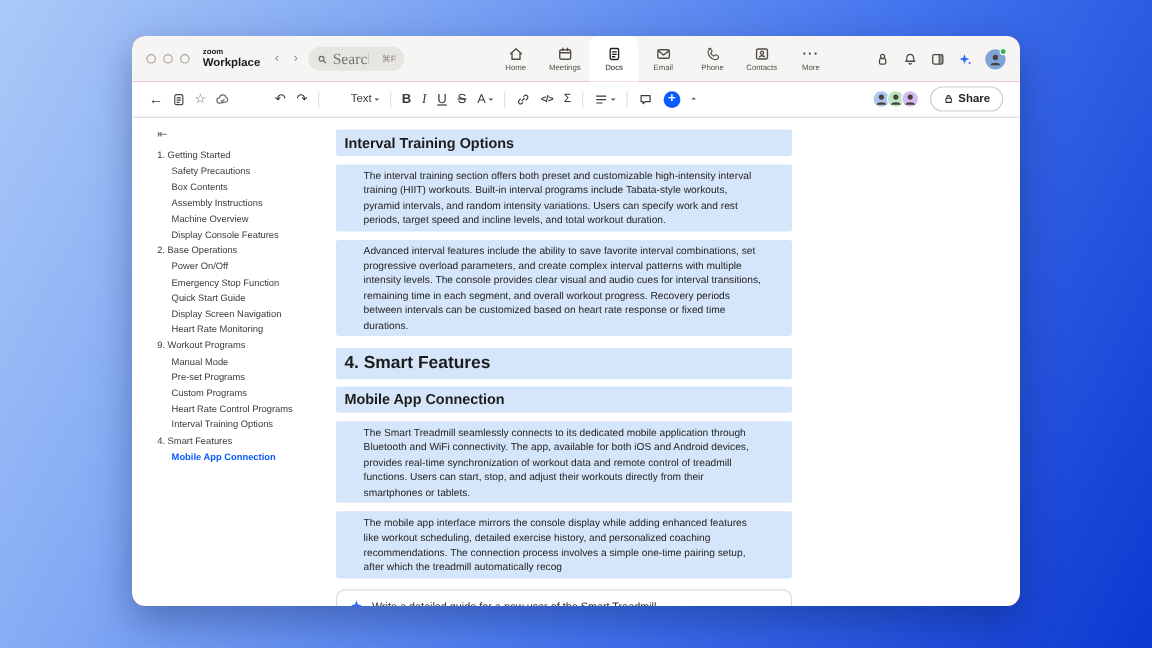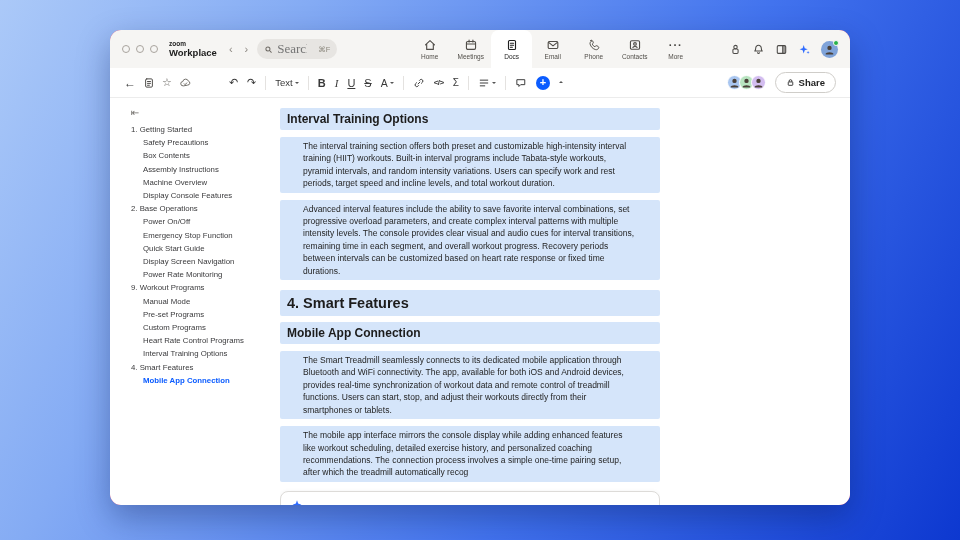--- a/index.html
+++ b/index.html
@@ -48,21 +48,21 @@
     display:flex; align-items:center; padding:0 14px; gap:7px; position:relative; z-index:1; }
   .toolbar .back { font-size:12px; color:#3c3c3c; cursor:pointer; }
   .doc-title { font-size:11.5px; font-weight:700; color:#1f1f1f; margin:0 2px; white-space:nowrap; }
   .tstar { font-size:11px; color:#6e6b66; }
   .tcloud { display:flex; color:#6e6b66; }
   .fmt { display:flex; align-items:center; gap:9px; margin-left:30px; color:#393939; }
   .tool { display:flex; align-items:center; gap:2px; font-size:10.5px; cursor:pointer;
     color:#393939; }
   .tool b { font-size:11px; }
   .tool i { font-family:"Liberation Serif",serif; font-size:11px; }
-  .tool .lbl { font-size:9.5px; }
+  .tool .lbl { font-size:9.5px;margin-left:17px; }
   .tool .code { font-size:8px; font-weight:700; letter-spacing:-.5px; }
   .caret { width:0; height:0; border:2.8px solid transparent; border-top-color:#555;
     margin-top:3px; display:inline-block; }
   .caret.up { border-top-color:transparent; border-bottom-color:#555; margin-top:-3px; }
   .divider { width:1px; height:14px; background:#e4e2e0; }
   .blue-plus { width:14px; height:14px; border-radius:50%; background:#0b5cff; color:#fff;
     font-size:11px; font-weight:700; display:flex; align-items:center; justify-content:center;
     line-height:1; }
   .tb2-right { margin-left:auto; display:flex; align-items:center; gap:9px; color:#43413e; }
   .collab { display:flex; }
@@ -347,21 +347,21 @@
           <div class="s-item lv2">Safety Precautions</div>
           <div class="s-item lv2">Box Contents</div>
           <div class="s-item lv2">Assembly Instructions</div>
           <div class="s-item lv2">Machine Overview</div>
           <div class="s-item lv2">Display Console Features</div>
           <div class="s-item lv1">2. Base Operations</div>
           <div class="s-item lv2">Power On/Off</div>
           <div class="s-item lv2">Emergency Stop Function</div>
           <div class="s-item lv2">Quick Start Guide</div>
           <div class="s-item lv2">Display Screen Navigation</div>
-          <div class="s-item lv2">Power Rate Monitoring</div>
+          <div class="s-item lv2">Heart Rate Monitoring</div>
           <div class="s-item lv1">9. Workout Programs</div>
           <div class="s-item lv2">Manual Mode</div>
           <div class="s-item lv2">Pre-set Programs</div>
           <div class="s-item lv2">Custom Programs</div>
           <div class="s-item lv2">Heart Rate Control Programs</div>
           <div class="s-item lv2">Interval Training Options</div>
           <div class="s-item lv1">4. Smart Features</div>
           <div class="s-item lv2 active">Mobile App Connection</div>
         </div>
     </div>
@@ -376,20 +376,21 @@
           <div class="blk p">The mobile app interface mirrors the console display while adding enhanced features like workout scheduling, detailed exercise history, and personalized coaching recommendations. The connection process involves a simple one-time pairing setup, after which the treadmill automatically recog</div>
         </div>
       <div class="ai-card">
         <div class="ai-row1">
           <span>
             <svg width="12" height="12" viewBox="0 0 16 16">
                 <path d="M8 1.6 9.5 6 14 7.5 9.5 9 8 13.4 6.5 9 2 7.5 6.5 6z" fill="#2e6bff"></path>
                 <path d="M12.6 11l.6 1.6 1.6.6-1.6.6-.6 1.6-.6-1.6-1.6-.6 1.6-.6z" fill="#7aa2ff"></path>
               </svg>
           </span>
+          <span class="ptext">Write a detailed guide for a new user of the Smart Treadmill.</span>
         </div>
         <div class="ai-div"></div>
         <div class="ai-row2">
           <span class="ai-status">Working on it...</span>
           <button class="stop-btn">Stop</button>
         </div>
       </div>
     </div>
   </div>
 </div>

